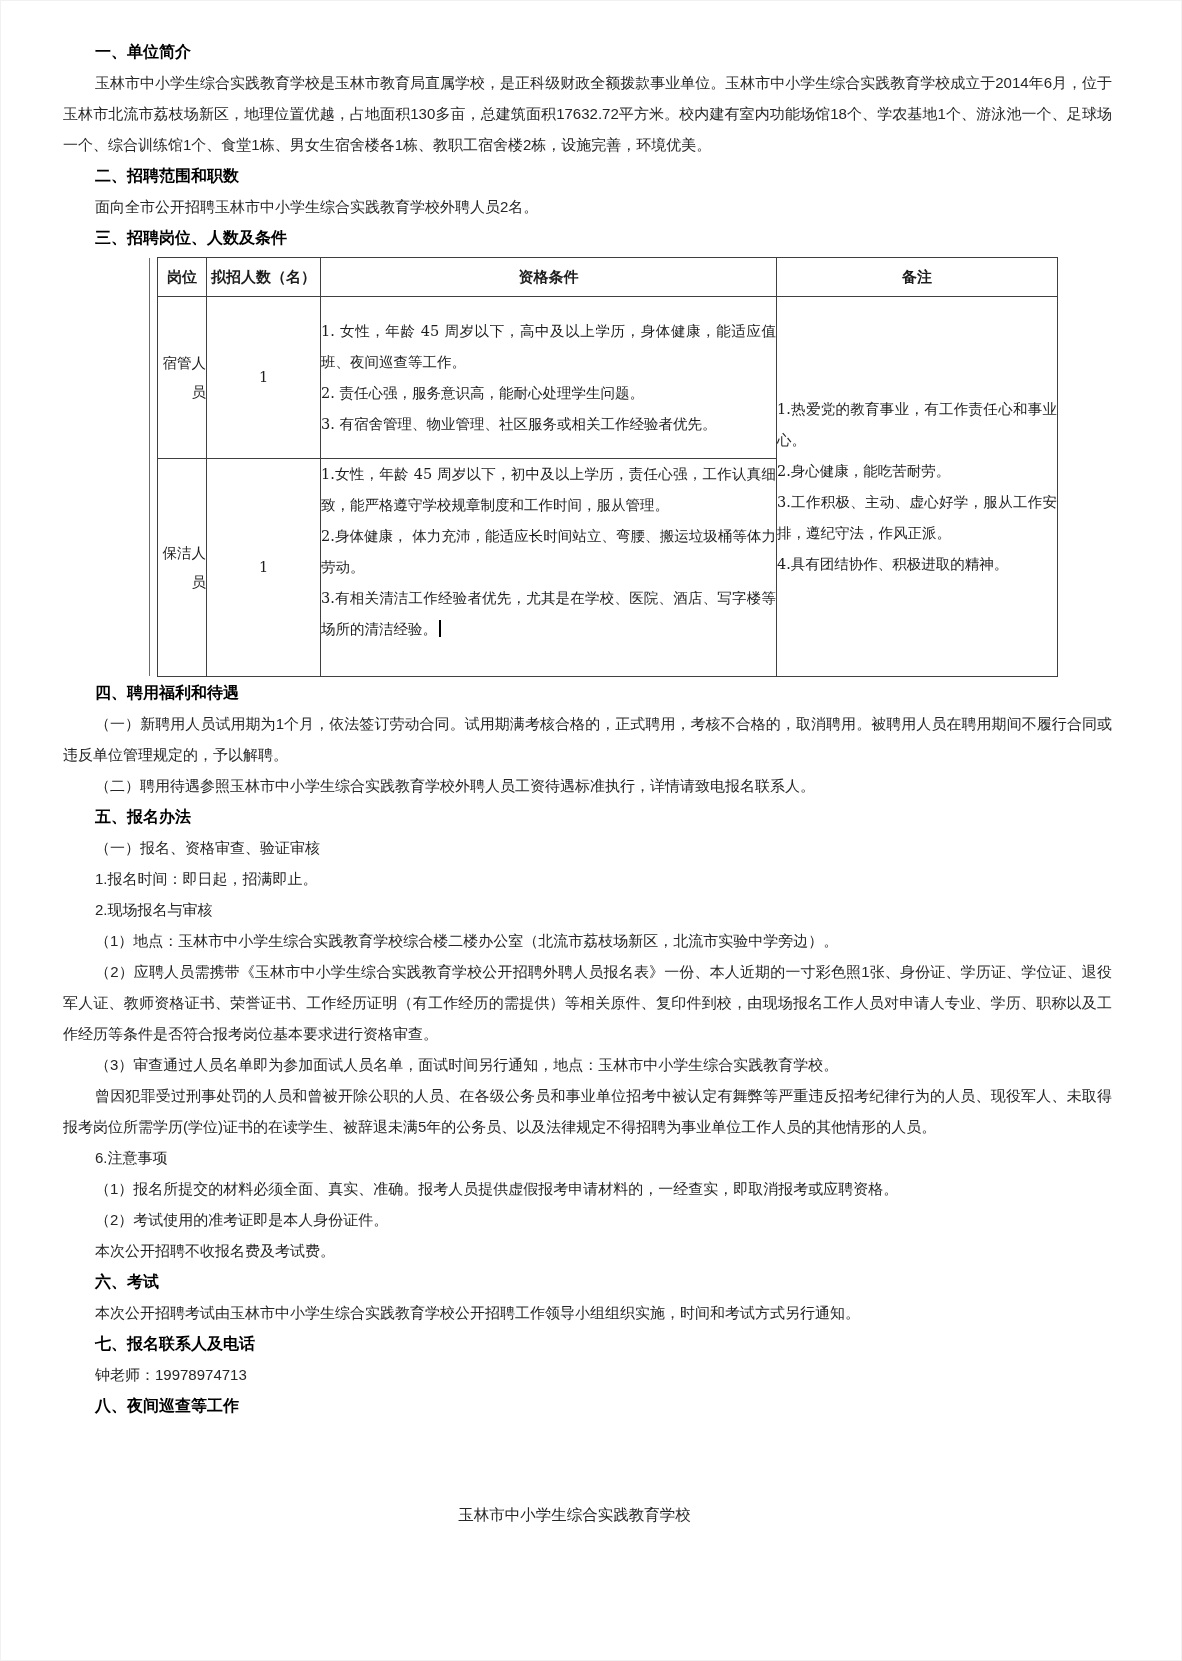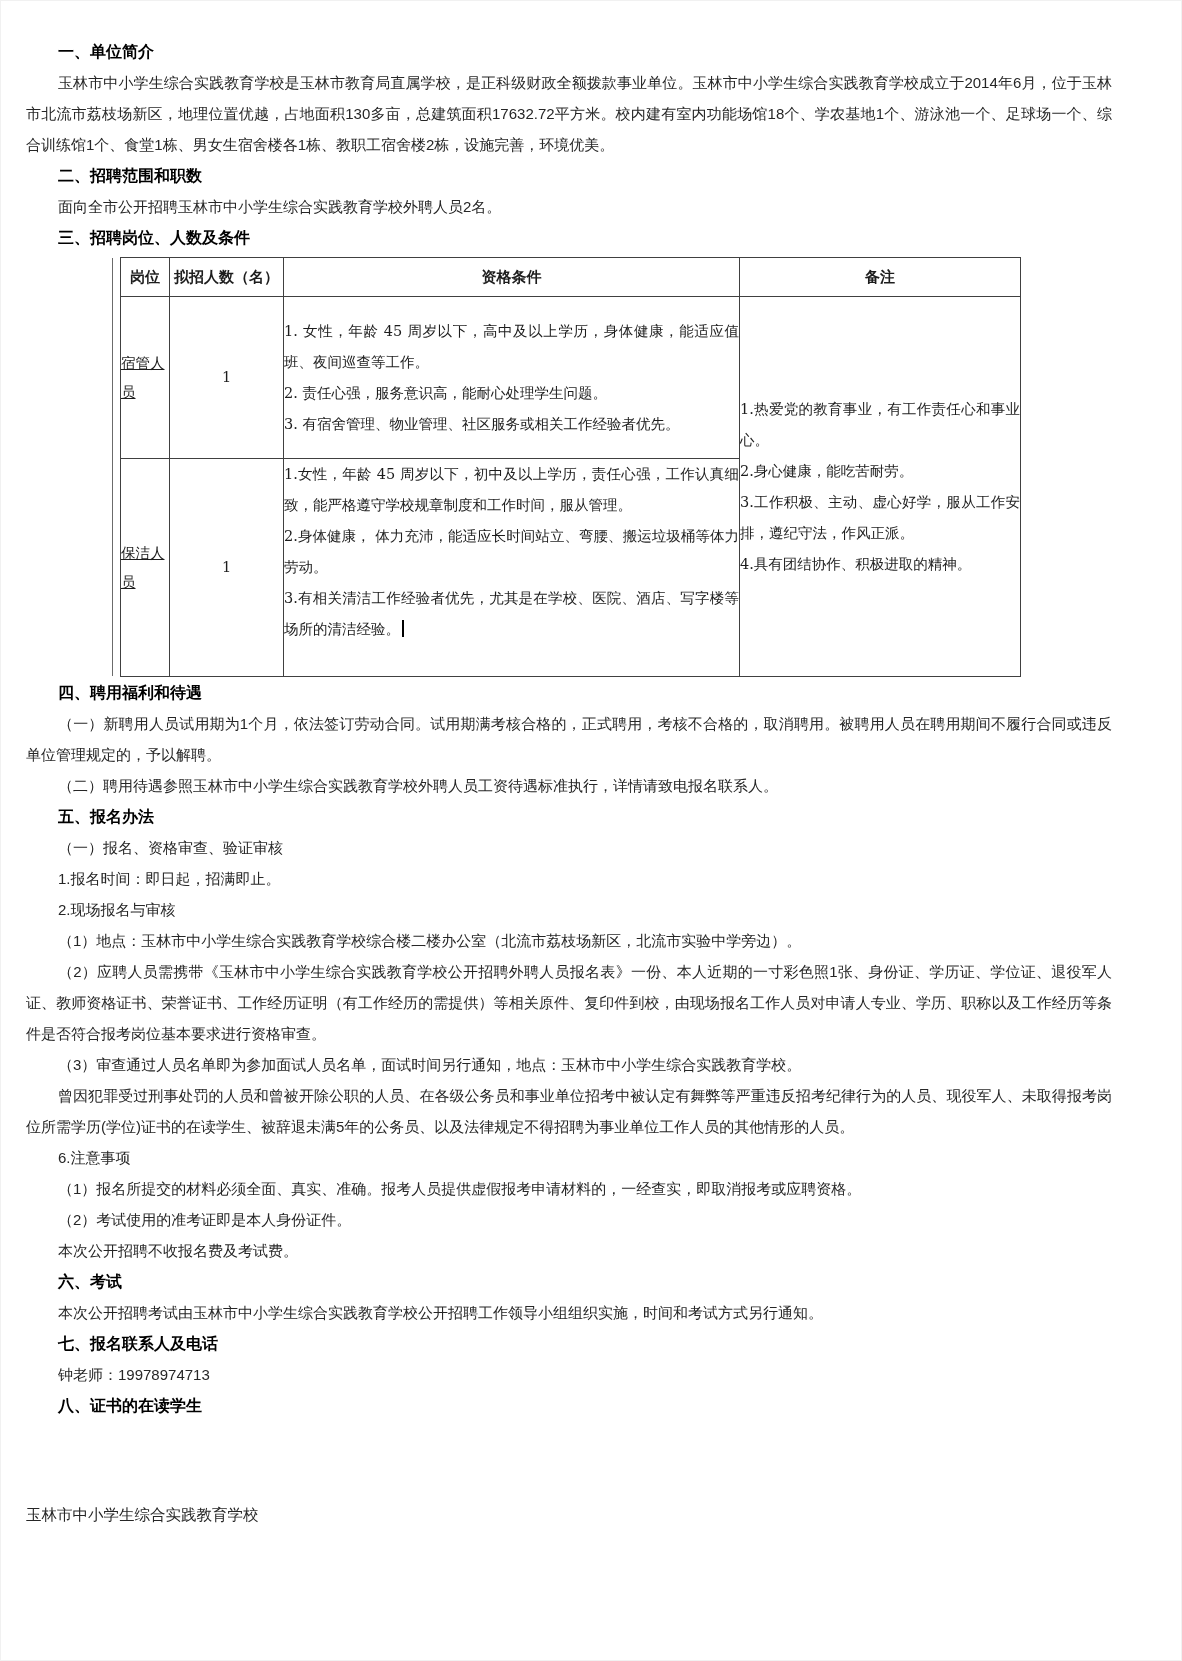--- a/index.html
+++ b/index.html
@@ -1,45 +1,45 @@
 <!DOCTYPE html>
 <html><head>
 <meta charset="utf-8">
 <style>
   html,body{margin:0;padding:0;}
   body{
     width:1182px;height:1661px;overflow:hidden;background:#ffffff;
     font-family:"Liberation Sans",sans-serif;color:#262626;
     box-shadow:inset 0 0 0 1px #f1f1f1;
   }
-  .page{padding:36px 70px 0 26px;font-size:15px;line-height:31px;}
+  .page{padding:36px 70px 0 63px;font-size:15px;line-height:31px;}
   .h{font-weight:bold;color:#000;font-size:16px;text-indent:32px;}
   .p{text-indent:32px;text-align:justify;}
   
   .table-wrap{position:relative;margin:4px 0 0 94px;width:896px;}
   .change-bar{position:absolute;left:-8px;top:1px;bottom:1px;width:1px;background:#6b6b6b;}
   table.jobs{border-collapse:collapse;width:896px;table-layout:fixed;
     font-family:"DejaVu Serif",serif;font-size:14.5px;color:#1d1d1d;}
   table.jobs td,table.jobs th{border:1px solid #404040;padding:0;}
   th.c-post{width:48px;}
   th.c-count{width:113px;}
   th.c-cond{width:455px;}
   th.c-note{width:280px;}
   tr.hdr th{height:38px;font-weight:bold;text-align:center;font-size:15px;vertical-align:middle;}
   tr.r1{height:162px;}
   tr.r2{height:218px;}
-  td.post{text-align:left;vertical-align:middle;line-height:29px;padding:0 6px;text-decoration:underline;}
+  td.post{text-align:right;vertical-align:middle;line-height:29px;padding:0 6px;}
   td.count{text-align:center;vertical-align:middle;}
   td.cond{vertical-align:middle;padding:8px 10px 8px 12px;line-height:31px;}
   td.cond2{vertical-align:top;padding:16px 10px 8px 12px;line-height:31px;}
   td.note{vertical-align:middle;padding:8px 8px 52px 12px;line-height:31px;}
   .cond-item{text-align:justify;}
   .caret{display:inline-block;width:1.5px;height:17px;background:#000;margin-left:2px;vertical-align:-3px;}
   
-  .footer{margin-top:74px;text-align:left;line-height:40px;font-size:15.5px;}
+  .footer{margin-top:74px;text-align:center;line-height:40px;font-size:15.5px;}
   .footer div{padding-right:26px;}
 </style>
 </head>
 <body>
 
 <div class="page">
 
   <div class="h">一、单位简介</div>
   <div class="p">玉林市中小学生综合实践教育学校是玉林市教育局直属学校，是正科级财政全额拨款事业单位。玉林市中小学生综合实践教育学校成立于2014年6月，位于玉林市北流市荔枝场新区，地理位置优越，占地面积130多亩，总建筑面积17632.72平方米。校内建有室内功能场馆18个、学农基地1个、游泳池一个、足球场一个、综合训练馆1个、食堂1栋、男女生宿舍楼各1栋、教职工宿舍楼2栋，设施完善，环境优美。</div>
 
@@ -102,19 +102,19 @@
   <div class="p">（1）报名所提交的材料必须全面、真实、准确。报考人员提供虚假报考申请材料的，一经查实，即取消报考或应聘资格。</div>
   <div class="p">（2）考试使用的准考证即是本人身份证件。</div>
   <div class="p">本次公开招聘不收报名费及考试费。</div>
 
   <div class="h">六、考试</div>
   <div class="p">本次公开招聘考试由玉林市中小学生综合实践教育学校公开招聘工作领导小组组织实施，时间和考试方式另行通知。</div>
 
   <div class="h">七、报名联系人及电话</div>
   <div class="p">钟老师：19978974713</div>
 
-  <div class="h">八、证书的在读学生</div>
+  <div class="h">八、夜间巡查等工作</div>
 
   <div class="footer">
     <div>玉林市中小学生综合实践教育学校</div>
   </div>
 
 </div>
 
 </body></html>

